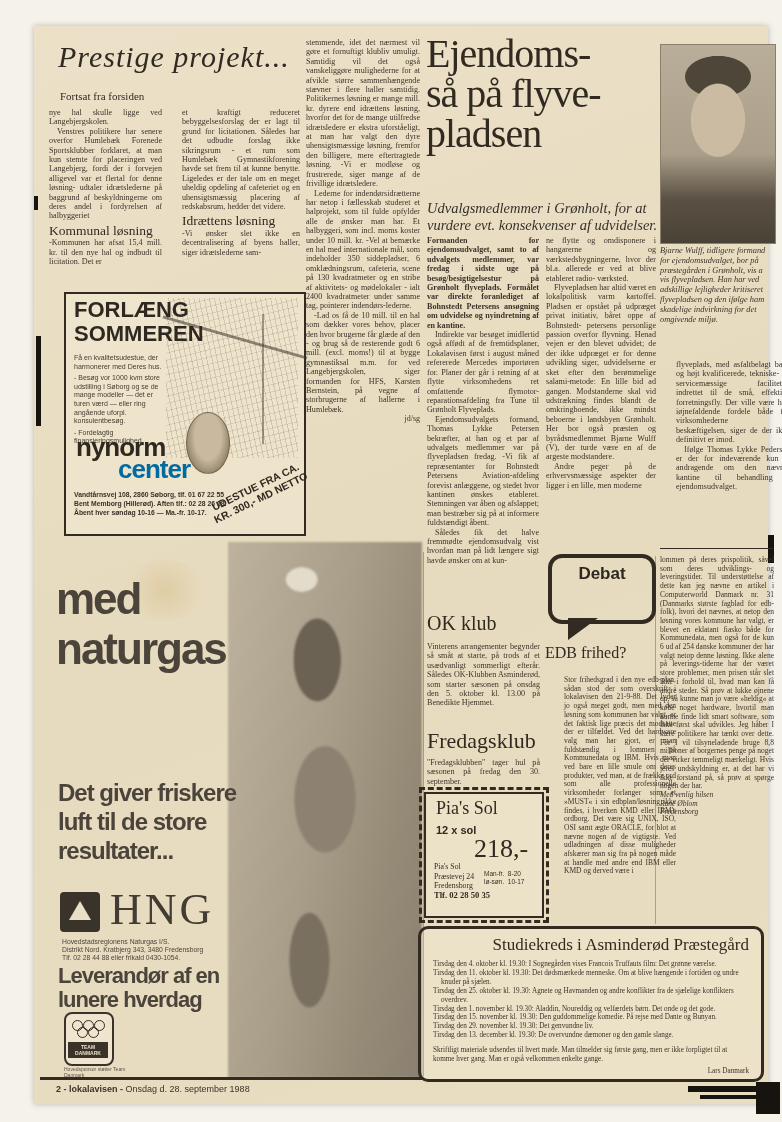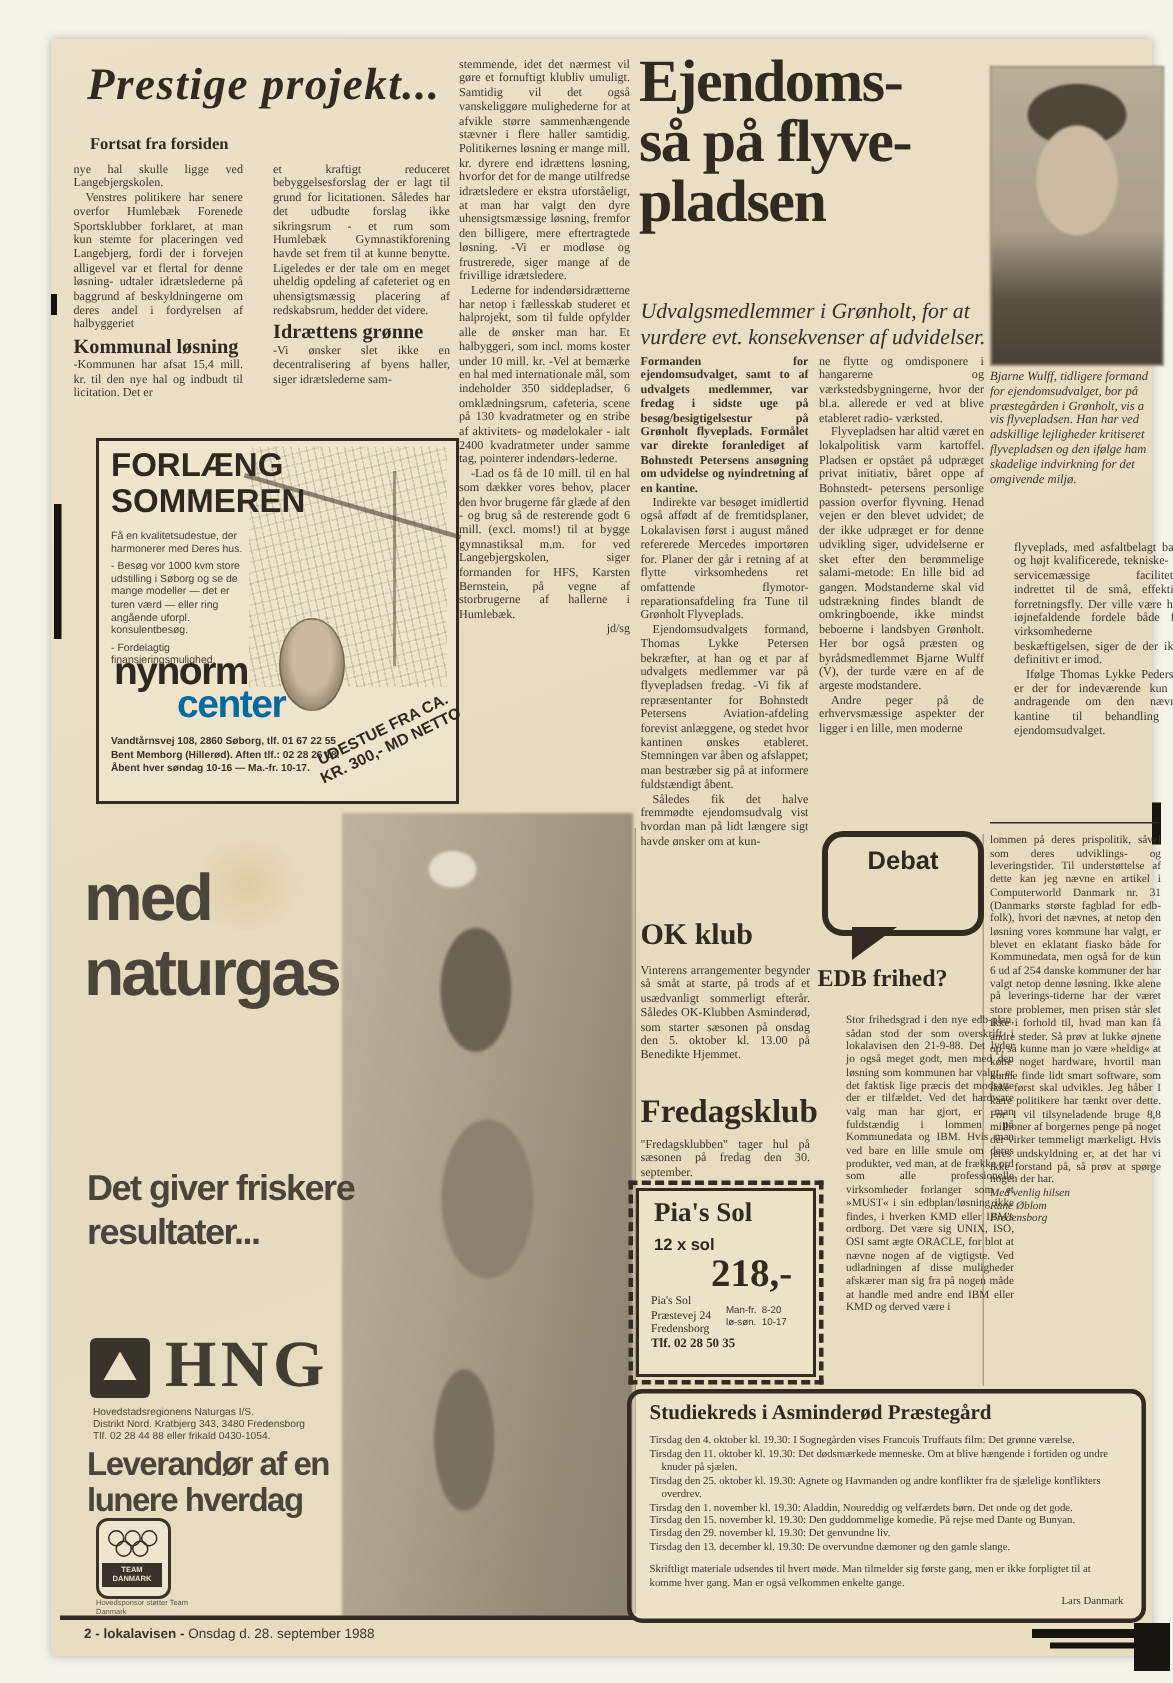--- a/index.html
+++ b/index.html
@@ -10,21 +10,21 @@
          background:linear-gradient(160deg,#ece1c8 0%,#e7dbbf 45%,#e9ddc1 100%);
          box-shadow:0 0 6px rgba(0,0,0,.25);}
   .stain{position:absolute;border-radius:50%;background:radial-gradient(circle,rgba(198,160,80,.25),rgba(198,160,80,0) 70%);}
   
   .bt{font:8.1px/9.4px "Liberation Serif",serif;text-align:justify;color:#3b332a;}
   .bt p{margin:0;}
   .bt p + p{text-indent:8px;}
   .bt-xs{font:7.5px/8.7px "Liberation Serif",serif;text-align:justify;color:#3b332a;}
   .bt-xs p{margin:0;}
   .lead{font-weight:bold;}
-  .h-serif{font-family:"Liberation Serif",serif;font-weight:bold;color:#312a21;margin:0;}
+  .h-serif{font-family:"Liberation Serif",serif;font-weight:normal;color:#312a21;margin:0;}
   .italic{font-style:italic;}
   .byline{text-align:right;font:8px/10px "Liberation Serif",serif;}
   .caption{font:8.4px/9.8px "Liberation Serif",serif;font-style:italic;color:#3b332a;}
   .sans{font-family:"Liberation Sans",sans-serif;}
   .rule{background:#332b22;}
   .vsep{background:rgba(60,50,40,.35);width:1px;}
   .artifact{background:#17130e;position:absolute;}
   
   .portrait{background:
       radial-gradient(ellipse 46px 62px at 50% 38%, #cbbba2 0 58%, rgba(0,0,0,0) 60%),
@@ -67,21 +67,21 @@
 
 <div class="abs bt" style="left:49px;top:108px;width:113px;height:182px;overflow:hidden;">
   <p>nye hal skulle ligge ved Langebjergskolen.</p>
   <p>Venstres politikere har senere overfor Humlebæk Forenede Sportsklubber forklaret, at man kun stemte for placeringen ved Langebjerg, fordi der i forvejen alligevel var et flertal for denne løsning- udtaler idrætslederne på baggrund af beskyldningerne om deres andel i fordyrelsen af halbyggeriet</p>
   <h3 class="h-serif" style="font-size:13.5px;margin:5px 0 3px;">Kommunal løsning</h3>
   <p>-Kommunen har afsat 15,4 mill. kr. til den nye hal og indbudt til licitation. Det er</p>
 </div>
 
 <div class="abs bt" style="left:182px;top:108px;width:118px;height:182px;overflow:hidden;">
   <p>et kraftigt reduceret bebyggelsesforslag der er lagt til grund for licitationen. Således har det udbudte forslag ikke sikringsrum - et rum som Humlebæk Gymnastikforening havde set frem til at kunne benytte. Ligeledes er der tale om en meget uheldig opdeling af cafeteriet og en uhensigtsmæssig placering af redskabsrum, hedder det videre.</p>
-  <h3 class="h-serif" style="font-size:13.5px;margin:5px 0 3px;">Idrættens grønne</h3>
+  <h3 class="h-serif" style="font-size:13.5px;margin:5px 0 3px;">Idrættens løsning</h3>
   <p>-Vi ønsker slet ikke en decentralisering af byens haller, siger idrætslederne sam-</p>
 </div>
 
 <div class="abs" style="left:64px;top:292px;width:238px;height:240px;border:2px solid #332b22;background:rgba(255,250,235,.25);">
   <div class="sketch abs" style="left:100px;top:4px;width:132px;height:160px;">
     <div class="abs" style="left:-6px;top:38px;width:150px;border-top:3px solid rgba(60,50,38,.55);transform:rotate(16deg);"></div>
     <div class="abs" style="left:96px;top:16px;width:2px;height:130px;background:rgba(60,50,38,.45);"></div>
   </div>
   <div class="sans abs" style="left:8px;top:4px;font-weight:bold;font-size:22px;line-height:24px;color:#2f2820;">FORLÆNG</div>
   <div class="sans abs" style="left:8px;top:28px;font-weight:bold;font-size:22px;line-height:24px;color:#2f2820;">SOMMEREN</div>
@@ -111,20 +111,21 @@
   <div class="byline">jd/sg</div>
 </div>
 
 <div class="jogger abs" style="left:228px;top:542px;width:194px;height:536px;"></div>
 <div class="sans abs" style="left:56px;top:574px;font-weight:bold;font-size:44px;line-height:50px;letter-spacing:-2px;color:#4b443a;">
   <div>med</div>
   <div>naturgas</div>
 </div>
 <div class="sans abs" style="left:58px;top:778px;font-weight:bold;font-size:24px;line-height:29px;letter-spacing:-1px;color:#4b443a;">
   <div>Det giver friskere</div>
+  <div>luft til de store</div>
   <div>resultater...</div>
 </div>
 <div class="abs" style="left:60px;top:892px;width:40px;height:40px;background:#3a332a;border-radius:4px;">
   <div class="tri abs" style="left:9px;top:9px;"></div>
 </div>
 <div class="abs h-serif" style="left:110px;top:884px;font-size:44px;letter-spacing:3px;color:#433c32;">HNG</div>
 <div class="sans abs" style="left:62px;top:938px;font-size:6.8px;line-height:8px;color:#4b443a;">
   <div>Hovedstadsregionens Naturgas I/S.</div>
   <div>Distrikt Nord. Kratbjerg 343, 3480 Fredensborg</div>
   <div>Tlf. 02 28 44 88 eller frikald 0430-1054.</div>
@@ -210,21 +211,21 @@
     <div>Pia's Sol</div>
     <div>Præstevej 24</div>
     <div>Fredensborg</div>
     <div style="font-weight:bold;font-size:8.6px;">Tlf. 02 28 50 35</div>
   </div>
 </div>
 
 <div class="abs vsep" style="left:423px;top:552px;height:524px;"></div>
 
 <div class="abs" style="left:418px;top:926px;width:346px;height:156px;border:3px solid #332b22;border-radius:10px;padding:6px 12px;box-sizing:border-box;background:rgba(255,250,235,.2);">
-  <h2 class="h-serif" style="font-size:14px;text-align:left;margin:0 0 5px;">Studiekreds i Asminderød Præstegård</h2>
+  <h2 class="h-serif" style="font-size:17px;text-align:right;margin:0 0 5px;">Studiekreds i Asminderød Præstegård</h2>
   <div style="font-size:7.2px;line-height:8.9px;color:#3b332a;">
     <div style="text-indent:-8px;padding-left:8px;">Tirsdag den 4. oktober kl. 19.30: I Sognegården vises Francois Truffauts film: Det grønne værelse.</div>
     <div style="text-indent:-8px;padding-left:8px;">Tirsdag den 11. oktober kl. 19.30: Det dødsmærkede menneske. Om at blive hængende i fortiden og undre knuder på sjælen.</div>
     <div style="text-indent:-8px;padding-left:8px;">Tirsdag den 25. oktober kl. 19.30: Agnete og Havmanden og andre konflikter fra de sjælelige konflikters overdrev.</div>
     <div style="text-indent:-8px;padding-left:8px;">Tirsdag den 1. november kl. 19.30: Aladdin, Noureddig og velfærdets børn. Det onde og det gode.</div>
     <div style="text-indent:-8px;padding-left:8px;">Tirsdag den 15. november kl. 19.30: Den guddommelige komedie. På rejse med Dante og Bunyan.</div>
     <div style="text-indent:-8px;padding-left:8px;">Tirsdag den 29. november kl. 19.30: Det genvundne liv.</div>
     <div style="text-indent:-8px;padding-left:8px;">Tirsdag den 13. december kl. 19.30: De overvundne dæmoner og den gamle slange.</div>
     <div style="margin-top:6px;">Skriftligt materiale udsendes til hvert møde. Man tilmelder sig første gang, men er ikke forpligtet til at komme hver gang. Man er også velkommen enkelte gange.</div>
     <div style="text-align:right;margin-top:3px;">Lars Danmark</div>

